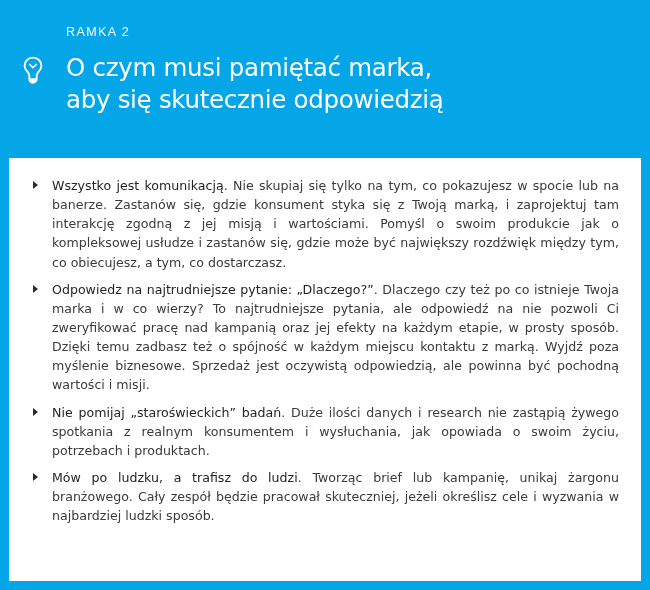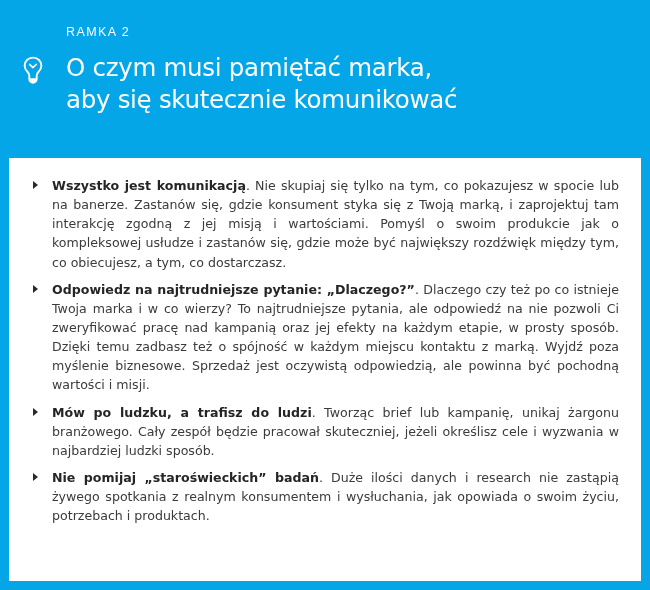--- a/index.html
+++ b/index.html
@@ -115,21 +115,21 @@
     left: 2px;
     top: 5px;
     width: 0;
     height: 0;
     border-left: 5px solid #2a2a2a;
     border-top: 4px solid transparent;
     border-bottom: 4px solid transparent;
   }
 
   .lead {
-    font-weight: 700;
+    font-weight: 400;
     color: #252525;
   }
 </style>
 </head>
 <body>
 
 <div class="box">
 
   <div class="header">
 
@@ -138,21 +138,21 @@
         <path d="M11 1.6 C6.2 1.6 2.6 5.2 2.6 9.7 C2.6 12.6 4.1 14.4 5.6 16.0 C6.6 17.1 7.3 18.0 7.3 19.4 L7.3 23.0 C7.3 25.1 8.9 26.8 11 26.8 C13.1 26.8 14.7 25.1 14.7 23.0 L14.7 19.4 C14.7 18.0 15.4 17.1 16.4 16.0 C17.9 14.4 19.4 12.6 19.4 9.7 C19.4 5.2 15.8 1.6 11 1.6 Z" stroke="#ffffff" stroke-width="1.9" fill="none" stroke-linejoin="round"></path>
         <path d="M7.5 22.2 L14.5 22.2 L14.5 23.2 C14.5 25.2 12.9 26.9 11 26.9 C9.1 26.9 7.5 25.2 7.5 23.2 Z" fill="#ffffff"></path>
         <path d="M7.6 8.4 L10.9 11.6 L14.3 8.4" stroke="#ffffff" stroke-width="1.5" fill="none" stroke-linecap="round" stroke-linejoin="round"></path>
       </svg>
     </div>
 
     <div class="header-text">
       <div class="kicker">RAMKA 2</div>
       <h1 class="title">
         <span class="tline">O czym musi pamiętać marka,</span>
-        <span class="tline">aby się skutecznie komunikować</span>
+        <span class="tline">aby się skutecznie odpowiedzią</span>
       </h1>
     </div>
 
   </div>
 
   <div class="body-wrap">
     <div class="content">
       <ul class="bullets">
 
         <li class="bullet">
@@ -160,25 +160,25 @@
           <span class="lead">Wszystko jest komunikacją</span><span>. Nie skupiaj się tylko na tym, co pokazujesz w spocie lub na banerze. Zastanów się, gdzie konsument styka się z Twoją marką, i zaprojektuj tam interakcję zgodną z jej misją i wartościami. Pomyśl o swoim produkcie jak o kompleksowej usłudze i zastanów się, gdzie może być największy rozdźwięk między tym, co obiecujesz, a tym, co dostarczasz.</span>
         </li>
 
         <li class="bullet">
           <span class="tri"></span>
           <span class="lead">Odpowiedz na najtrudniejsze pytanie: „Dlaczego?”</span><span>. Dlaczego czy też po co istnieje Twoja marka i w co wierzy? To najtrudniejsze pytania, ale odpowiedź na nie pozwoli Ci zweryfikować pracę nad kampanią oraz jej efekty na każdym etapie, w prosty sposób. Dzięki temu zadbasz też o spójność w każdym miejscu kontaktu z marką. Wyjdź poza myślenie biznesowe. Sprzedaż jest oczywistą odpowiedzią, ale powinna być pochodną wartości i misji.</span>
         </li>
 
         <li class="bullet">
           <span class="tri"></span>
-          <span class="lead">Mów po ludzku, a trafisz do ludzi</span><span>. Tworząc brief lub kampanię, unikaj żargonu branżowego. Cały zespół będzie pracował skuteczniej, jeżeli określisz cele i wyzwania w najbardziej ludzki sposób.</span>
+          <span class="lead">Nie pomijaj „staroświeckich” badań</span><span>. Duże ilości danych i research nie zastąpią żywego spotkania z realnym konsumentem i wysłuchania, jak opowiada o swoim życiu, potrzebach i produktach.</span>
         </li>
 
         <li class="bullet">
           <span class="tri"></span>
-          <span class="lead">Nie pomijaj „staroświeckich” badań</span><span>. Duże ilości danych i research nie zastąpią żywego spotkania z realnym konsumentem i wysłuchania, jak opowiada o swoim życiu, potrzebach i produktach.</span>
+          <span class="lead">Mów po ludzku, a trafisz do ludzi</span><span>. Tworząc brief lub kampanię, unikaj żargonu branżowego. Cały zespół będzie pracował skuteczniej, jeżeli określisz cele i wyzwania w najbardziej ludzki sposób.</span>
         </li>
 
       </ul>
     </div>
   </div>
 
 </div>
 
 </body></html>

